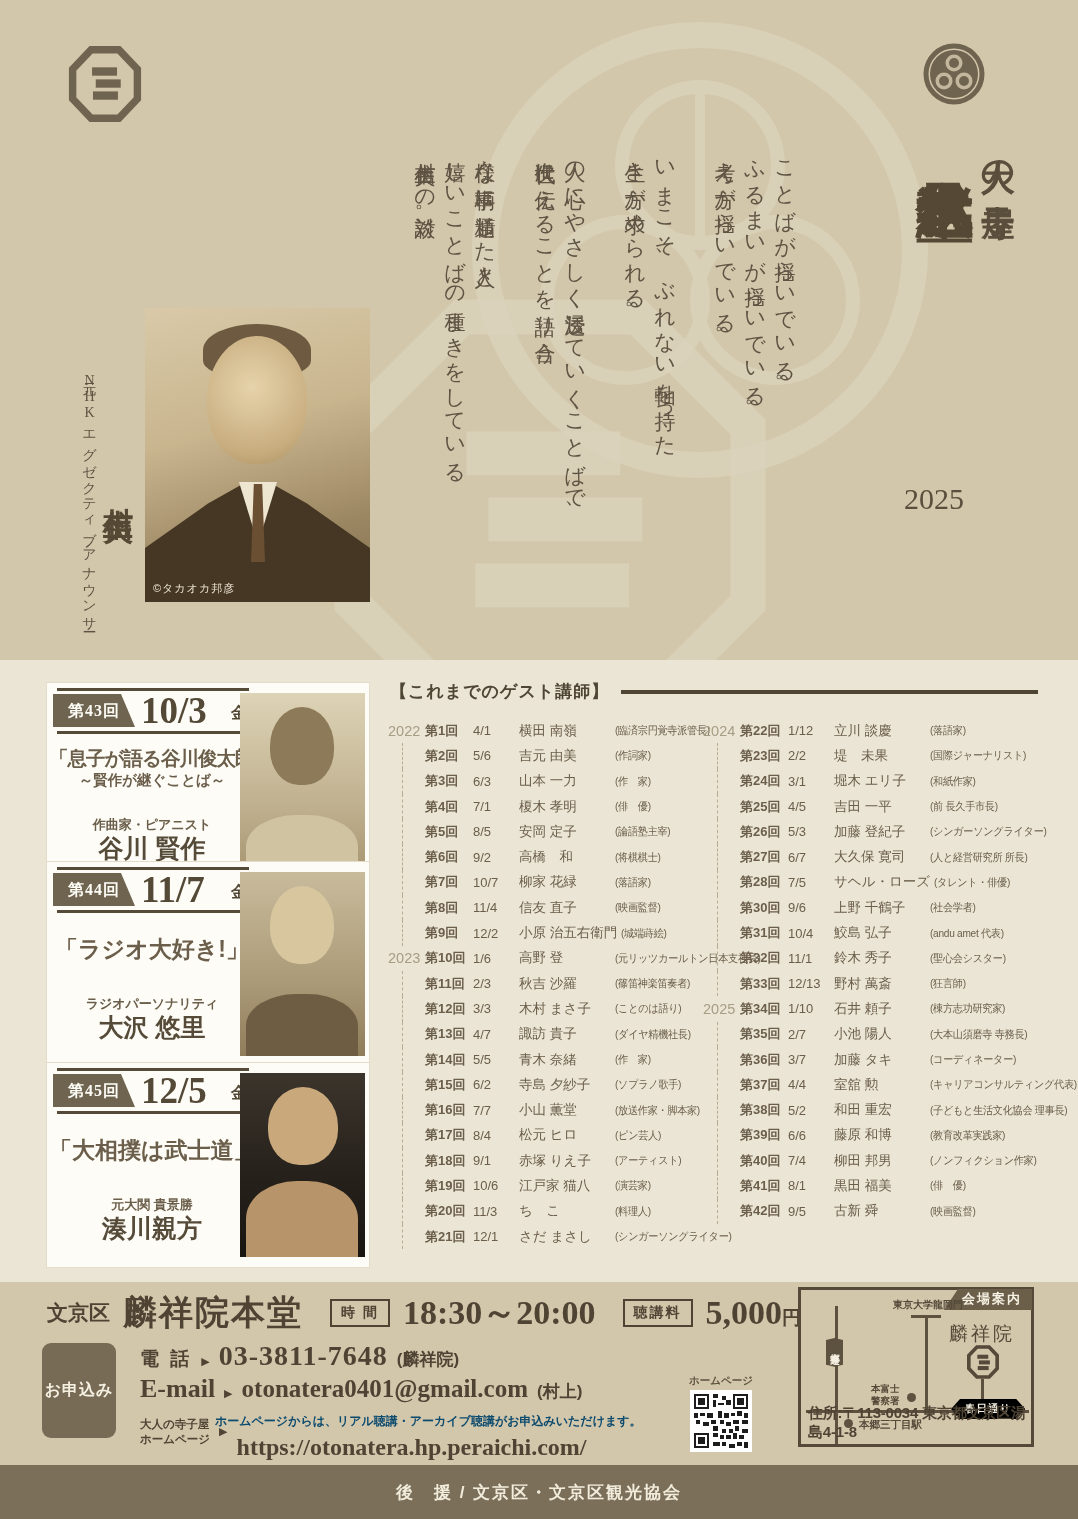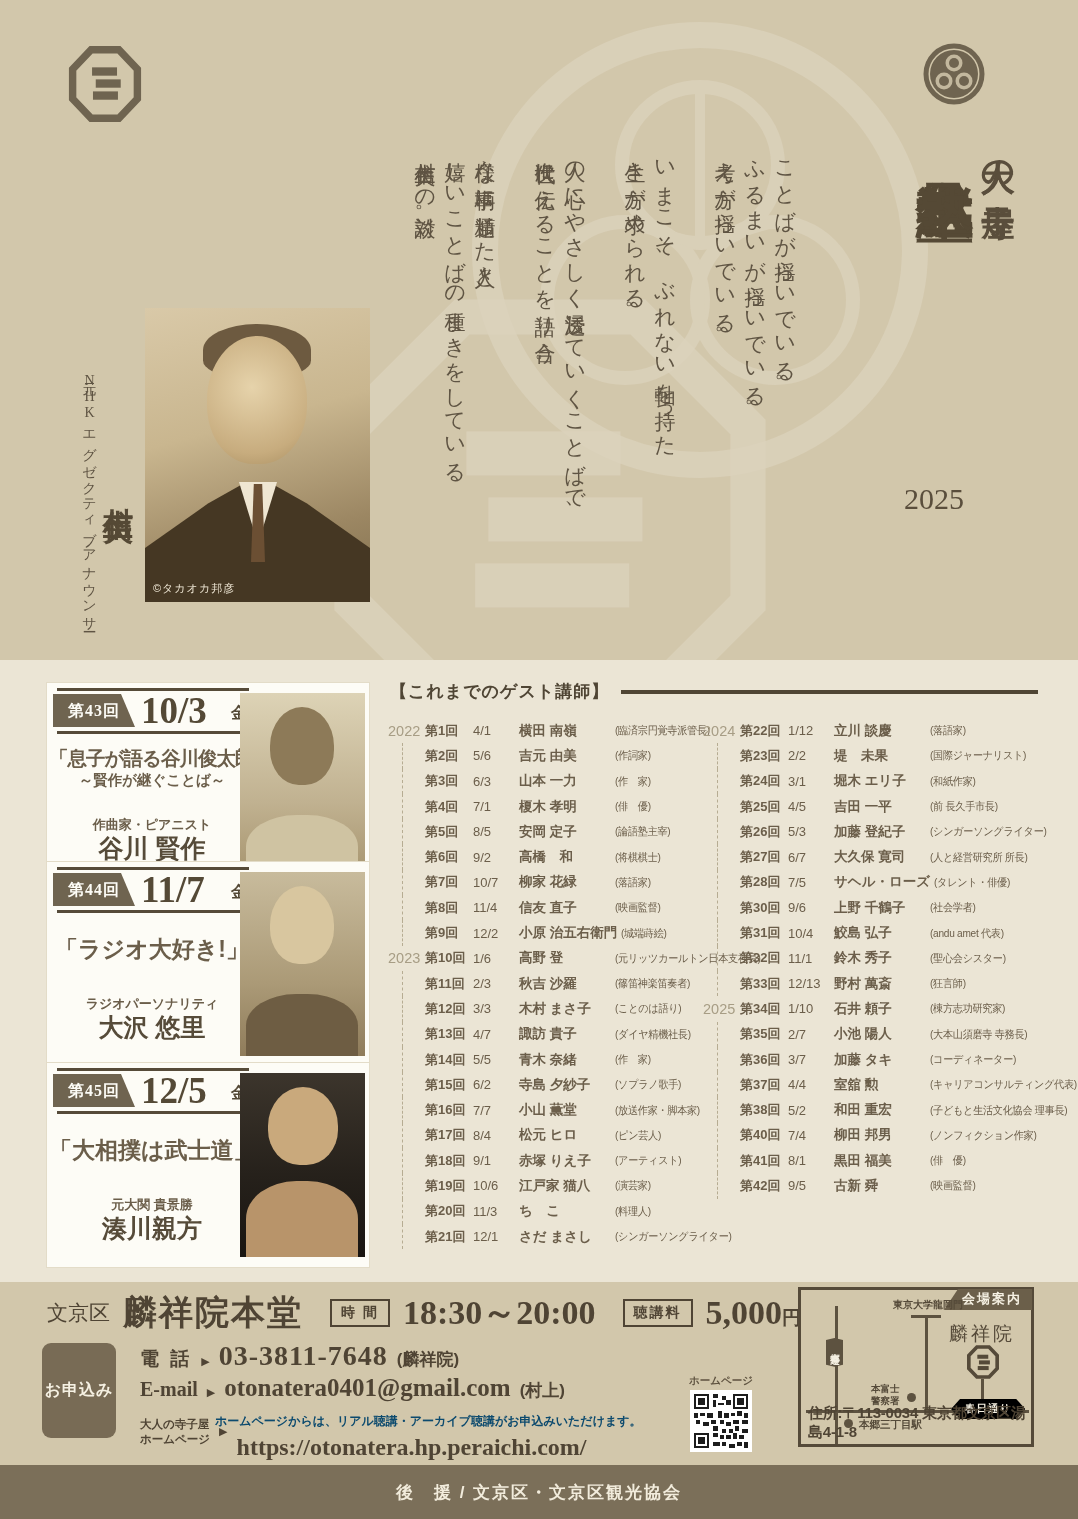--- a/index.html
+++ b/index.html
@@ -90,38 +90,38 @@
   .guest-head-title { font-size:17px; font-weight:700; color:#4f4534; letter-spacing:1px; }
   .guest-head-line { flex:1; height:4px; background:#4f4534; }
   .glist { position:absolute; top:58px; }
   .glist-left { left:388px; width:316px; }
   .glist-right { left:703px; width:345px; }
   .grow { height:25.3px; display:flex; align-items:center; white-space:pre; color:#6b5e4a; font-size:13px; }
   .gy { width:37px; flex:none; font-size:14.5px; color:#a79d85; align-self:stretch; display:flex; align-items:center; }
   .gy:empty::before { content:""; border-left:1px dashed #b6ac92; height:100%; margin-left:14px; }
   .gn { width:48px; flex:none; font-weight:700; }
   .gd { width:46px; flex:none; }
-  .gm { min-width:96px; flex:none; font-size:13.5px; font-weight:700; padding-right:4px; }
+  .gm { min-width:96px; flex:none; font-size:13.5px; font-weight:400; padding-right:4px; }
   .gr { font-size:11px; letter-spacing:-.3px; transform:scaleX(.92); transform-origin:left center; }
 
   
   .sec-bottom { position:absolute; left:0; top:1282px; width:1078px; height:183px; background:#d2c7ab; }
   .venue { position:absolute; left:47px; top:8px; display:flex; align-items:center; gap:13px; white-space:nowrap; }
-  .v-district { font-size:21px; font-weight:400; color:#4f4434; }
+  .v-district { font-size:21px; font-weight:700; color:#4f4434; }
   .v-hall { font-family:"Liberation Serif","DejaVu Serif",serif; font-size:34px; font-weight:700; color:#4f4434; letter-spacing:2px; }
   .v-box { border:2px solid #4f4434; font-size:14px; font-weight:700; color:#4f4434; padding:3px 9px; letter-spacing:2px; margin-left:14px; }
   .v-time,.v-fee { font-family:"Liberation Serif","DejaVu Serif",serif; font-size:34px; font-weight:600; color:#4f4434; }
   .v-unit { font-size:19px; font-weight:700; }
   .apply-box {
     position:absolute; left:42px; top:61px; width:74px; height:95px; background:#786b55; border-radius:9px;
     color:#f5f0e2; font-size:16px; font-weight:700; display:flex; align-items:center; justify-content:center; letter-spacing:1px;
   }
   .c-row { position:absolute; left:140px; display:flex; align-items:baseline; gap:9px; white-space:nowrap; color:#4f4434; }
   .c-label { font-size:19px; font-weight:700; letter-spacing:3px; }
-  .c-label-serif { font-family:"Liberation Serif","DejaVu Serif",serif; font-size:20px; font-weight:700; }
+  .c-label-serif { font-family:"Liberation Serif","DejaVu Serif",serif; font-size:26px; font-weight:700; }
   .c-arrow { font-size:11px; }
   .c-phone { font-family:"Liberation Serif","DejaVu Serif",serif; font-size:28px; font-weight:700; letter-spacing:1px; }
   .c-note { font-size:17px; font-weight:700; }
   .c-email { font-family:"Liberation Serif","DejaVu Serif",serif; font-size:25px; font-weight:600; }
   .c-hp-label { font-size:11.5px; font-weight:700; line-height:1.3; }
   .c-url { font-family:"Liberation Serif","DejaVu Serif",serif; font-size:24px; font-weight:700;margin-top:32px; }
   .c-url-note { position:absolute; left:215px; top:131px; font-size:12px; font-weight:700; color:#0c4a6e;text-align:center; }
   .qr-wrap { position:absolute; left:686px; top:92px; width:70px; text-align:center; }
   .qr-label { font-size:10.5px; font-weight:700; color:#5f5340; }
   .qr-box { margin:2px auto 0; width:62px; height:62px; background:#fff; padding:4px; }
@@ -569,20 +569,27 @@
         </div>
 
         <div class="grow">
           <span class="gy"></span>
           <span class="gn">第38回</span>
           <span class="gd">5/2</span>
           <span class="gm">和田 重宏</span>
           <span class="gr">(子どもと生活文化協会 理事長)</span>
         </div>
 
+        <div class="grow">
+          <span class="gy"></span>
+          <span class="gn">第39回</span>
+          <span class="gd">6/6</span>
+          <span class="gm">藤原 和博</span>
+          <span class="gr">(教育改革実践家)</span>
+        </div>
 
         <div class="grow">
           <span class="gy"></span>
           <span class="gn">第40回</span>
           <span class="gd">7/4</span>
           <span class="gm">柳田 邦男</span>
           <span class="gr">(ノンフィクション作家)</span>
         </div>
 
         <div class="grow">

